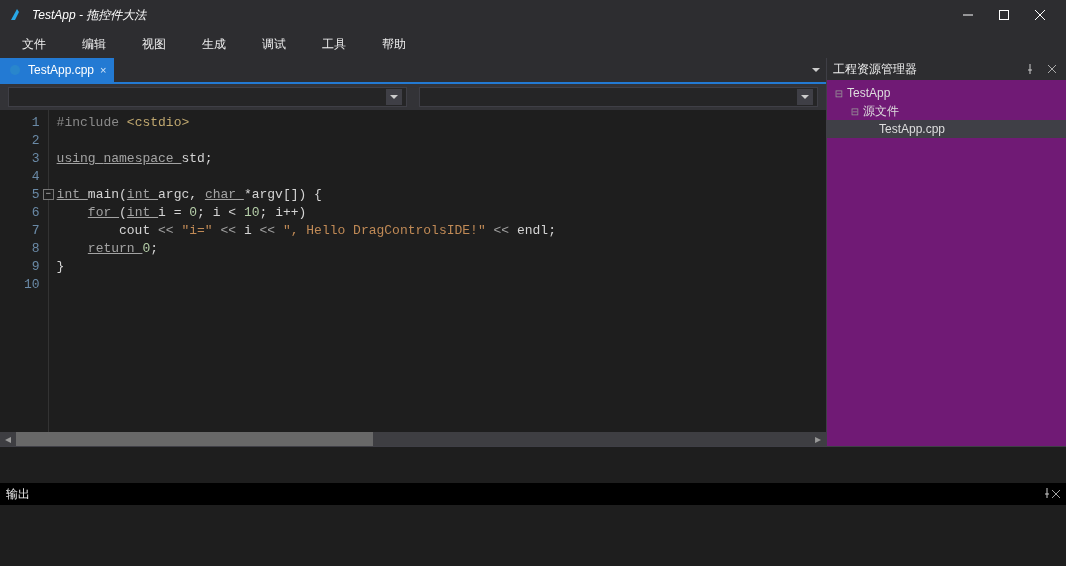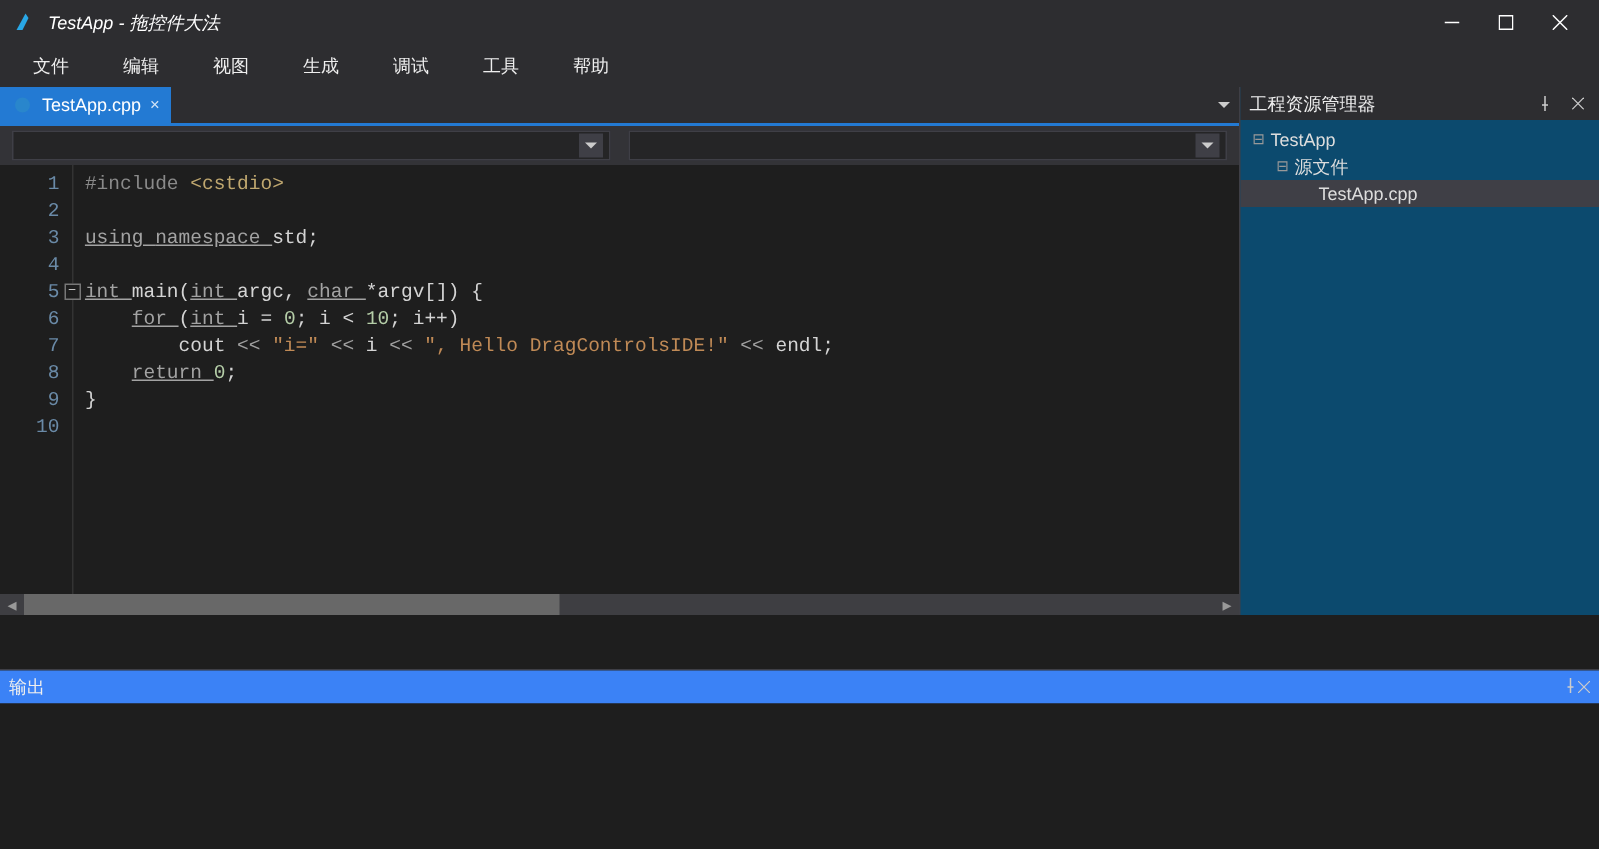--- a/index.html
+++ b/index.html
@@ -50,21 +50,20 @@
   padding: 4px 10px;
   cursor: pointer;
   color: #eee;
 }
 
 .workspace {
   flex: 1;
   display: flex;
   flex-direction: column;
   min-height: 0;
-  gap: 36px;
 }
 .center-row {
   flex: 1;
   display: flex;
   min-height: 0;
 }
 .editor-area {
   flex: 1;
   display: flex;
   flex-direction: column;
@@ -183,21 +182,21 @@
   color: #999;
 }
 .hscroll .track { flex: 1; height: 14px; position: relative; }
 .hscroll .thumb {
   position: absolute; left: 0; width: 45%; height: 14px;
   background: #686868;
 }
 
 .right-panel {
   width: 240px;
-  background: #0c4a6e;
+  background: #701a75;
   display: flex;
   flex-direction: column;
   border-left: 1px solid #3f3f46;
 }
 .panel-header {
   height: 22px;
   background: #2d2d30;
   display: flex;
   align-items: center;
   padding: 0 6px;
@@ -238,25 +237,26 @@
 
 .output-panel {
   height: 120px;
   background: #1e1e1e;
   border-top: 1px solid #3f3f46;
   display: flex;
   flex-direction: column;
 }
 .output-tabbar {
   height: 22px;
-  background: #3b82f6;
+  background: #000000;
   display: flex;
   align-items: center;
   padding: 0 6px;
   color: #eee;
+  margin-top: 36px;
 }
 .output-tabbar .spacer { flex: 1; }
 .output-body {
   flex: 1;
   background: #1e1e1e;
 }
 
 .tri-down {
   width: 0; height: 0;
   border-left: 4px solid transparent;

